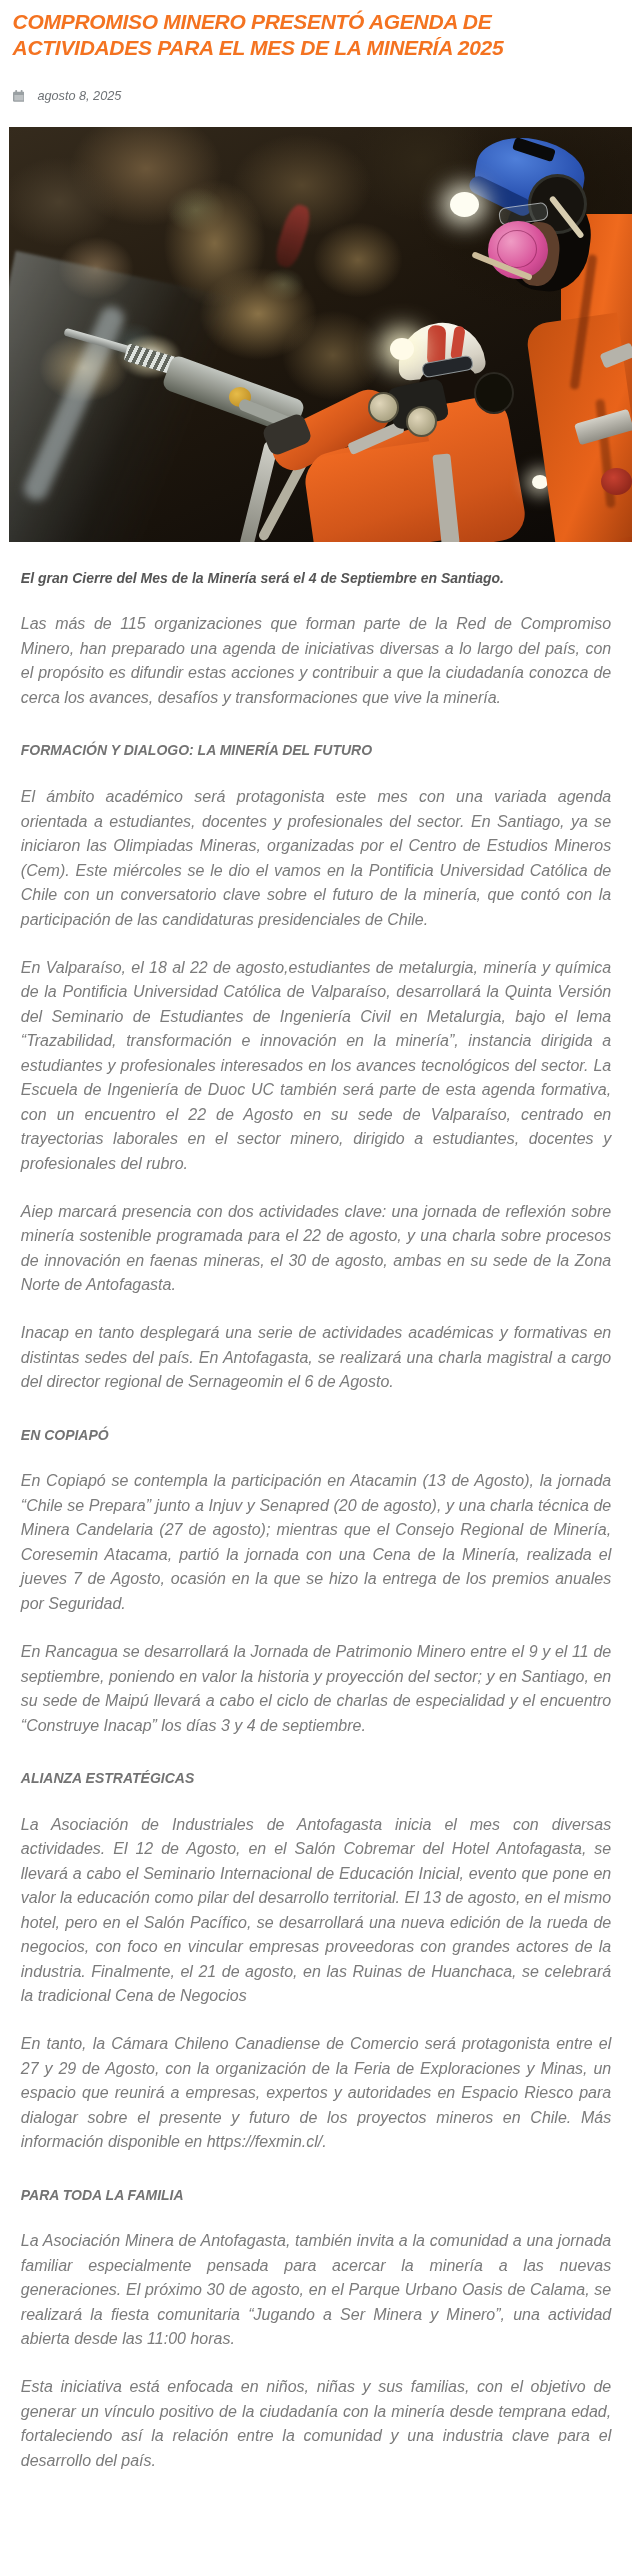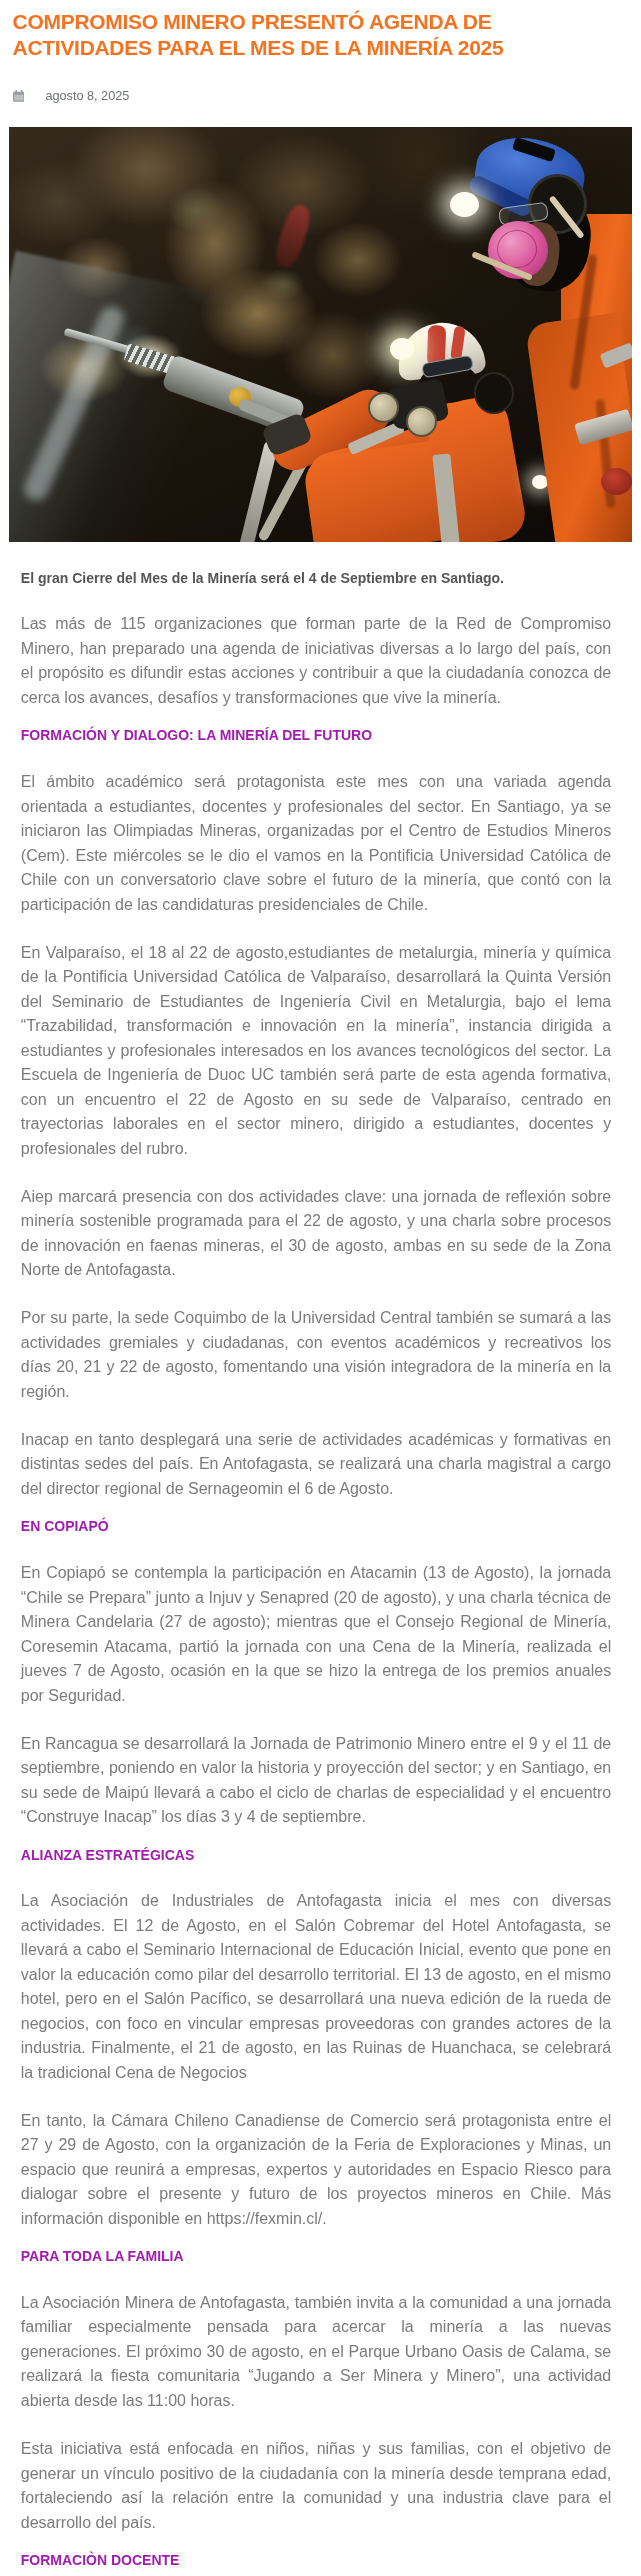--- a/index.html
+++ b/index.html
@@ -1,19 +1,19 @@
 <!DOCTYPE html>
 <html lang="es" style="font-size:14.5px"><head>
 <meta charset="utf-8">
 <style>
   html,body{margin:0;padding:0;background:#ffffff;}
   body{width:642px;font-family:"Liberation Sans","DejaVu Sans",sans-serif;overflow-x:hidden;}
-  .page{width:632px;height:2576px;box-sizing:border-box;padding:7.3px 9px 0;background:#fff;}
+  .page{width:632px;height:2576px;box-sizing:border-box;padding:7.3px 9px 0;background:#fff;font-style:italic;}
   h1.title{margin:1.8px 3.6px 0;color:#f47321;font-size:21px;line-height:25.4px;font-weight:700;letter-spacing:-0.3px;}
-  .date-row{margin:29px 3.6px 0;display:flex;align-items:center;gap:21px;color:#6d7175;font-size:12.7px;}
+  .date-row{margin:29px 3.6px 0;display:flex;align-items:center;gap:13px;color:#6d7175;font-size:12.7px;}
   .date-row svg{display:block;}
   .hero{position:relative;margin-top:23.6px;width:623px;height:415px;overflow:hidden;
     background:
       radial-gradient(82px 64px at 8% 18%, #4a3e2c 0%, rgba(0,0,0,0) 70%),
       radial-gradient(109px 82px at 22% 10%, #6b5639 0%, rgba(0,0,0,0) 70%),
       radial-gradient(73px 91px at 33% 28%, #7d6741 0%, rgba(0,0,0,0) 70%),
       radial-gradient(100px 73px at 47% 14%, #55452c 0%, rgba(0,0,0,0) 70%),
       radial-gradient(64px 54px at 56% 32%, #6e5a38 0%, rgba(0,0,0,0) 70%),
       radial-gradient(82px 64px at 40% 45%, #8a7247 0%, rgba(0,0,0,0) 72%),
       radial-gradient(54px 45px at 14% 34%, #756045 0%, rgba(0,0,0,0) 70%),
@@ -22,21 +22,21 @@
       radial-gradient(36px 29px at 20% 52%, rgba(90,112,112,.45), rgba(0,0,0,0) 70%),
       radial-gradient(64px 49px at 12% 58%, #a98e5e 0%, rgba(0,0,0,0) 70%),
       radial-gradient(91px 82px at 66% 8%, #2f2617 0%, rgba(0,0,0,0) 75%),
       radial-gradient(154px 136px at 85% 20%, #191208 0%, rgba(0,0,0,0) 80%),
       radial-gradient(73px 64px at 52% 55%, #5f4e31 0%, rgba(0,0,0,0) 70%),
       linear-gradient(155deg, #352b1d 0%, #20180e 45%, #0b0806 100%);}
   .hero div{position:absolute;}
   .caption{margin:25.4px 11.8px 0;color:#555555;font-size:14px;line-height:22px;font-weight:700;}
   .body-col{padding:0 11.8px;}
   .body-col p{margin:23.6px 0 0;color:#7b7b7b;font-size:16px;line-height:24.5px;text-align:justify;}
-  .body-col h2{margin:14px 0 0;color:#a21caf;font-size:14px;line-height:22px;font-weight:700;}
+  .body-col h2{margin:29px 0 0;color:#737373;font-size:14px;line-height:22px;font-weight:700;}
 
   
   .wall-shine{left:-27px;top:145px;width:236px;height:299px;transform:rotate(12deg);
     background:linear-gradient(100deg, rgba(185,200,205,.38), rgba(120,140,145,.26) 35%, rgba(40,55,60,.16) 60%, rgba(0,0,0,0) 80%);filter:blur(1.8px);}
   .wall-streak{left:53px;top:172px;width:23.6px;height:209px;transform:rotate(24deg);background:rgba(215,230,236,.45);filter:blur(4.5px);border-radius:11px;}
   .red-streak{left:272px;top:77px;width:23.6px;height:64px;transform:rotate(18deg);border-radius:40%;
     background:linear-gradient(rgba(150,50,45,.85), rgba(90,25,20,.55));filter:blur(1.8px);}
   .tip-glow{left:109px;top:207px;width:64px;height:45px;border-radius:50%;
     background:radial-gradient(closest-side, rgba(255,255,240,.95), rgba(255,244,200,.45), rgba(0,0,0,0));filter:blur(1.8px);}
   .drill-steel{left:53px;top:218px;width:127px;height:8.2px;transform:rotate(16deg);border-radius:3.6px;
@@ -172,28 +172,26 @@
   </div>
 
   <div class="caption">El gran Cierre del Mes de la Minería será el 4 de Septiembre en Santiago.</div>
 
   <div class="body-col" id="article-body">
       <p>Las más de 115 organizaciones que forman parte de la Red de Compromiso Minero, han preparado una agenda de iniciativas diversas a lo largo del país, con el propósito es difundir estas acciones y contribuir a que la ciudadanía conozca de cerca los avances, desafíos y transformaciones que vive la minería.</p>
       <h2>FORMACIÓN Y DIALOGO: LA MINERÍA DEL FUTURO</h2>
       <p>El ámbito académico será protagonista este mes con una variada agenda orientada a estudiantes, docentes y profesionales del sector. En Santiago, ya se iniciaron las Olimpiadas Mineras, organizadas por el Centro de Estudios Mineros (Cem).  Este miércoles se le dio el vamos en la Pontificia Universidad Católica de Chile con un conversatorio clave sobre el futuro de la minería, que contó con la participación de las candidaturas presidenciales de Chile.</p>
       <p>En Valparaíso, el 18 al 22 de agosto,estudiantes de metalurgia, minería y química de la Pontificia Universidad Católica de Valparaíso, desarrollará la Quinta Versión del Seminario de Estudiantes de Ingeniería Civil en Metalurgia, bajo el lema “Trazabilidad, transformación e innovación en la minería”, instancia dirigida a estudiantes y profesionales interesados en los avances tecnológicos del sector. La Escuela de Ingeniería de Duoc UC también será parte de esta agenda formativa, con un encuentro el 22 de Agosto en su sede de Valparaíso, centrado en trayectorias laborales en el sector minero, dirigido a estudiantes, docentes y profesionales del rubro.</p>
       <p>Aiep marcará presencia con dos actividades clave: una jornada de reflexión sobre minería sostenible programada para el 22 de agosto, y una charla sobre procesos de innovación en faenas mineras, el 30 de agosto, ambas en su sede de la Zona Norte de Antofagasta.</p>
-      <p>Por su parte, la sede Coquimbo de la Universidad Central también se sumará a las actividades gremiales y ciudadanas, con eventos académicos y recreativos los días 20, 21 y 22 de agosto, fomentando una visión integradora de la minería en la región.</p>
       <p>Inacap en tanto desplegará una serie de actividades académicas y formativas en distintas sedes del país. En Antofagasta, se realizará una charla magistral a cargo del director regional de Sernageomin el 6 de Agosto.</p>
       <h2>EN COPIAPÓ</h2>
       <p>En Copiapó se contempla la participación en Atacamin (13 de Agosto), la jornada “Chile se Prepara” junto a Injuv y Senapred (20 de agosto), y una charla técnica de Minera Candelaria (27 de agosto); mientras que el Consejo Regional de Minería, Coresemin Atacama, partió la jornada con una Cena de la Minería, realizada el jueves 7 de Agosto, ocasión en la que se hizo la entrega de los premios anuales por Seguridad.</p>
       <p>En Rancagua se desarrollará la Jornada de Patrimonio Minero entre el 9 y el 11 de septiembre, poniendo en valor la historia y proyección del sector; y en Santiago, en su sede de Maipú llevará a cabo el ciclo de charlas de especialidad y el encuentro “Construye Inacap” los días 3 y 4 de septiembre.</p>
       <h2>ALIANZA ESTRATÉGICAS</h2>
       <p>La Asociación de Industriales de Antofagasta inicia el mes con diversas actividades. El 12 de Agosto, en el Salón Cobremar del Hotel Antofagasta, se llevará a cabo el Seminario Internacional de Educación Inicial, evento que pone en valor la educación como pilar del desarrollo territorial.  El 13 de agosto, en el mismo hotel, pero en el Salón Pacífico, se desarrollará una nueva edición de la rueda de negocios, con foco en vincular empresas proveedoras con grandes actores de la industria. Finalmente, el 21 de agosto, en las Ruinas de Huanchaca, se celebrará la tradicional Cena de Negocios</p>
       <p>En tanto, la Cámara Chileno Canadiense de Comercio será protagonista entre el 27 y 29 de Agosto, con la organización de la Feria de Exploraciones y Minas, un espacio que reunirá a empresas, expertos y autoridades en Espacio Riesco para dialogar sobre el presente y futuro de los proyectos mineros en Chile. Más información disponible en https://fexmin.cl/.</p>
       <h2>PARA TODA LA FAMILIA</h2>
       <p>La Asociación Minera de Antofagasta, también invita a la comunidad a una jornada familiar especialmente pensada para acercar la minería a las nuevas generaciones. El próximo 30 de agosto, en el Parque Urbano Oasis de Calama, se realizará la fiesta comunitaria “Jugando a Ser Minera y Minero”, una actividad abierta desde las 11:00 horas.</p>
       <p>Esta iniciativa está enfocada en niños, niñas y sus familias, con el objetivo de generar un vínculo positivo de la ciudadanía con la minería desde temprana edad, fortaleciendo así la relación entre la comunidad y una industria clave para el desarrollo del país.</p>
-      <h2>FORMACIÒN DOCENTE</h2>
     </div>
 
 </div>
 
 
 </body></html>

